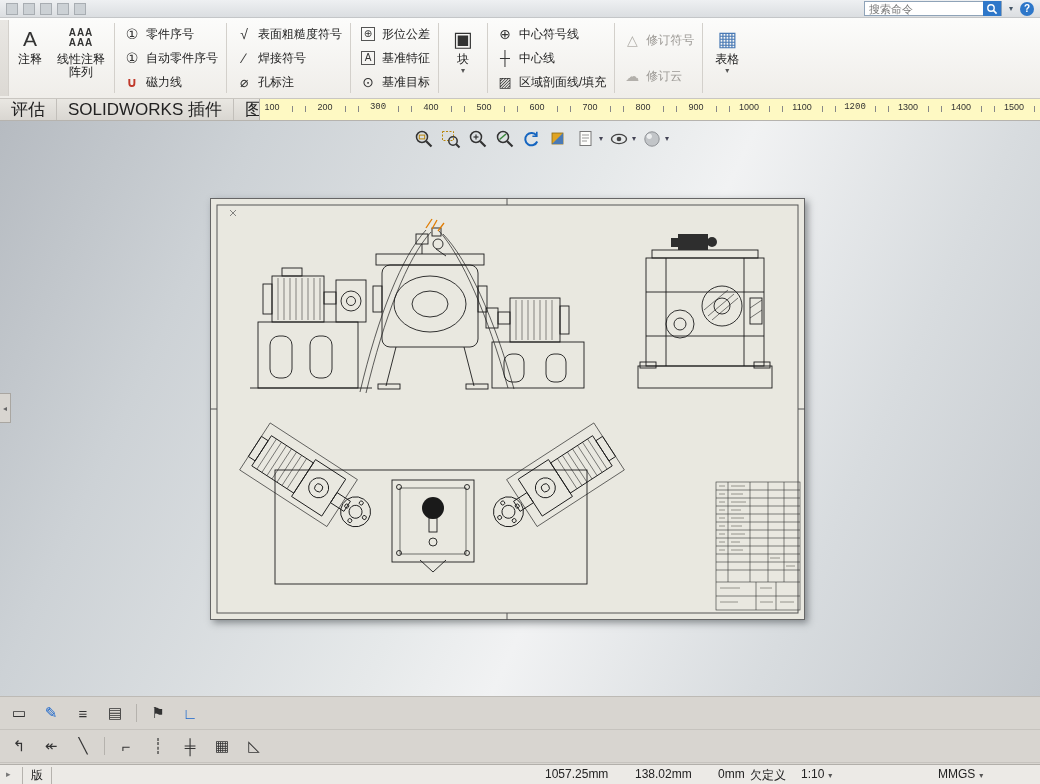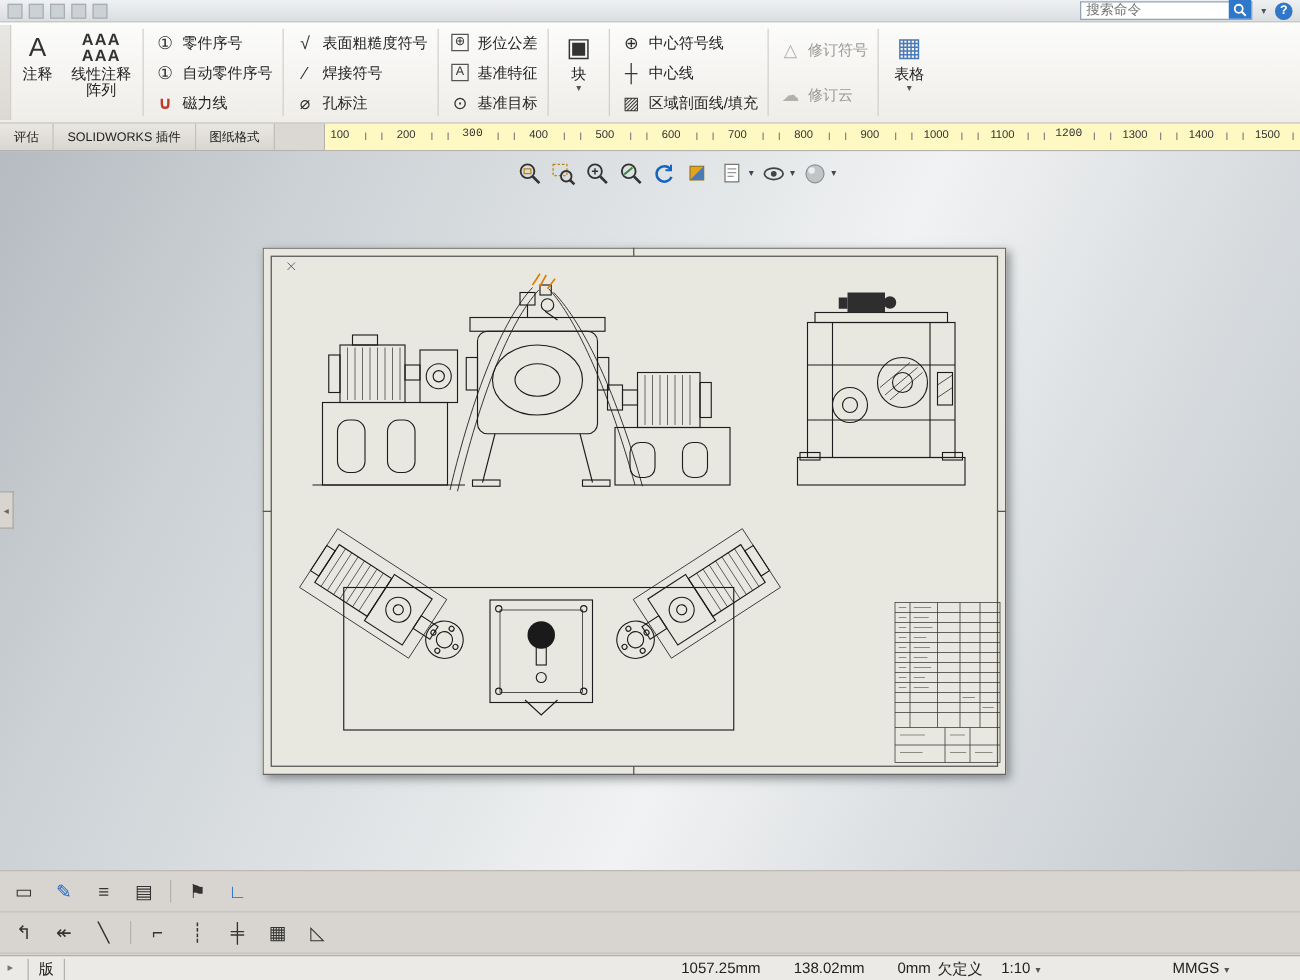--- a/index.html
+++ b/index.html
@@ -9,53 +9,53 @@
 
   
   .menubar { position:absolute; top:0; left:0; right:0; height:18px;
     background:linear-gradient(#eef0f2,#dbdee1); border-bottom:1px solid #c4c6c8;
     display:flex; align-items:center; font-size:11px; color:#333; padding:0 6px; }
   .qicons { display:flex; gap:5px; margin-right:12px; }
   .qi { width:12px; height:12px; background:#ccd1d5; border:1px solid #a8adb2; }
   #menu-items { display:flex; gap:14px; }
   .menu-item { cursor:default; white-space:nowrap; }
   .mb-right { margin-left:auto; display:flex; align-items:center; gap:7px; }
-  .searchbox { display:flex; align-items:flex-end; background:#fff; border:1px solid #8fa3b8; height:15px;font-family:Liberation Mono, monospace; }
+  .searchbox { display:flex; align-items:center; background:#fff; border:1px solid #8fa3b8; height:15px; }
   .searchbox input { border:none; outline:none; width:118px; font-size:11px; height:13px;
     padding:0 4px; color:#666; background:transparent; font-family:inherit; }
   .searchbtn { width:18px; height:15px; background:#2e77c9; display:flex; align-items:center; justify-content:center; cursor:pointer; }
   .helpq { width:14px; height:14px; border-radius:50%; background:#2e77c9; color:#fff;
     font-size:10px; font-weight:bold; display:flex; align-items:center; justify-content:center; cursor:pointer; }
   .smallcaret { font-size:8px; color:#456; cursor:pointer; }
 
   
   .ribbon { position:absolute; top:18px; left:0; right:0; height:81px;
     background:linear-gradient(#fcfcfb,#efede9); border-bottom:1px solid #c9c6c1;
     display:flex; align-items:stretch; padding:2px 0; }
   .clipbtn { width:9px; background:linear-gradient(#e9e7e3,#dcd9d4); border-right:1px solid #d3d0cb; }
   .rsep { width:1px; background:#d3d0cb; margin:3px 3px; }
   .bigbtn { display:flex; flex-direction:column; align-items:center; padding:3px 3px 0; min-width:42px; cursor:pointer; }
   .bic { height:30px; display:flex; flex-direction:column; align-items:center; justify-content:center;
     font-size:21px; color:#333; line-height:1; }
-  .bic.stacked { font-size:13px; letter-spacing:1px; font-weight:bold; }
+  .bic.stacked { font-size:10px; letter-spacing:1px; font-weight:bold; }
   .bic.blue { color:#4a7ab5; }
   .blabel { font-size:12px; line-height:13px; text-align:center; color:#222; max-width:54px; }
   .bcaret { font-size:8px; color:#555; line-height:9px; }
   .stack { display:flex; flex-direction:column; justify-content:space-around; padding:2px 5px; }
   .srow { display:flex; align-items:center; gap:5px; font-size:12px; color:#222; height:23px; cursor:pointer; white-space:nowrap; }
   .sic { width:18px; text-align:center; font-size:14px; color:#333; flex:none; line-height:1; }
   .sic.boxed { font-size:10px; border:1px solid #555; width:14px; height:14px; line-height:12px; margin:0 2px; }
   .sic.red { color:#c0392b; font-weight:bold; }
   .gray .srow { color:#9b9894; }
   .gray .sic { color:#b3b0ab; border-color:#b3b0ab; }
 
   
   .tabrow { position:absolute; top:99px; left:0; right:0; height:22px; background:#dbd8d3;
     border-bottom:1px solid #b6b3ae; display:flex; }
-  .tab { display:flex; align-items:center; padding:0 11px; font-size:10px; color:#222;
+  .tab { display:flex; align-items:center; padding:0 11px; font-size:17px; color:#222;
     border-right:1px solid #c2bfba; background:linear-gradient(#e9e7e2,#d9d6d1); cursor:pointer; white-space:nowrap; }
   .ruler { position:absolute; left:239px; top:0; right:0; height:21px; background:#fef9c3;
     border-left:1px solid #b6b3ae; overflow:hidden;margin-left:20px; }
   .rtick { position:absolute; top:3px; transform:translateX(-50%); font-size:9px; color:#333; }
   .rmark { position:absolute; top:7px; width:1px; height:6px; background:#888; }
 
   
   .viewport { position:absolute; top:121px; left:0; right:0; height:575px; overflow:hidden;
     background:linear-gradient(115deg,#b6bbc1 0%,#cdd2d6 20%,#e6e9ea 48%,#f1f2f3 58%,#d8dcdf 78%,#c3c8cd 100%); }
   .hud { position:absolute; left:412px; top:6px; display:flex; align-items:center; gap:4px; }

